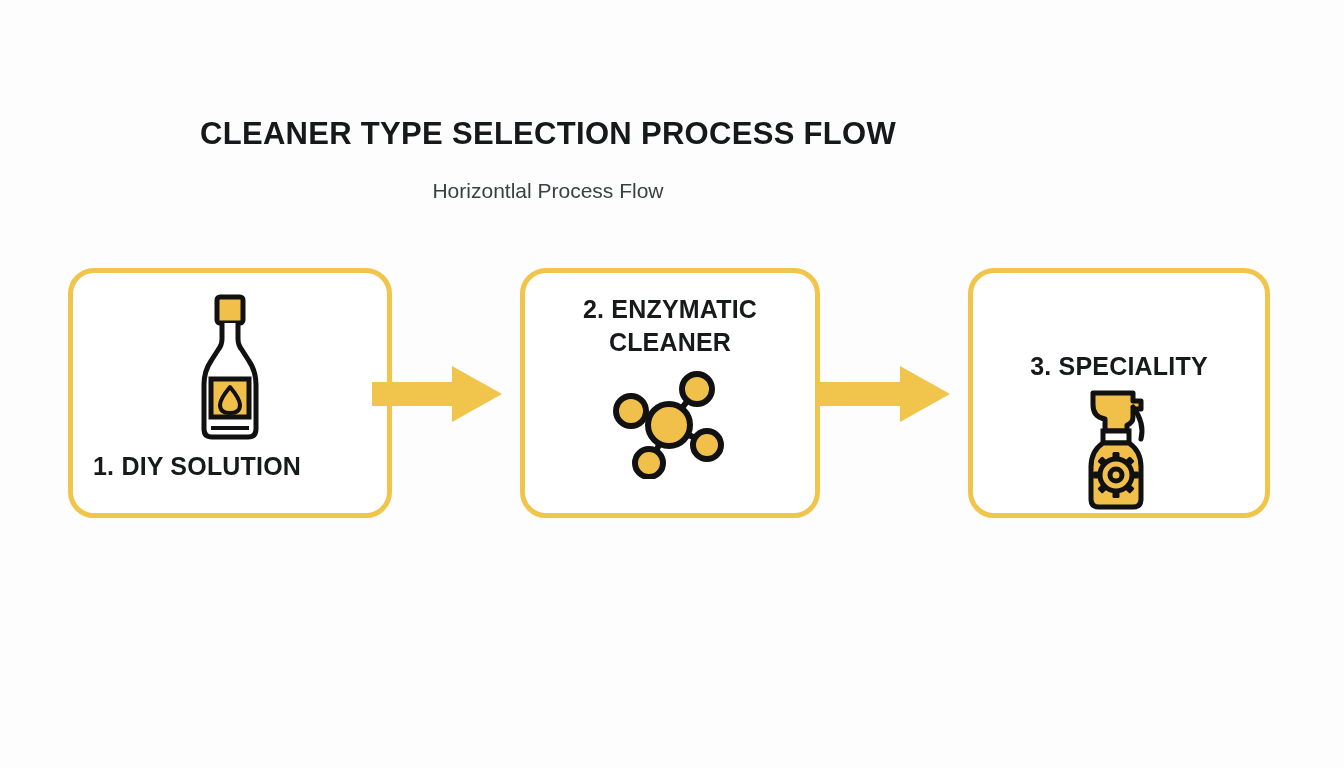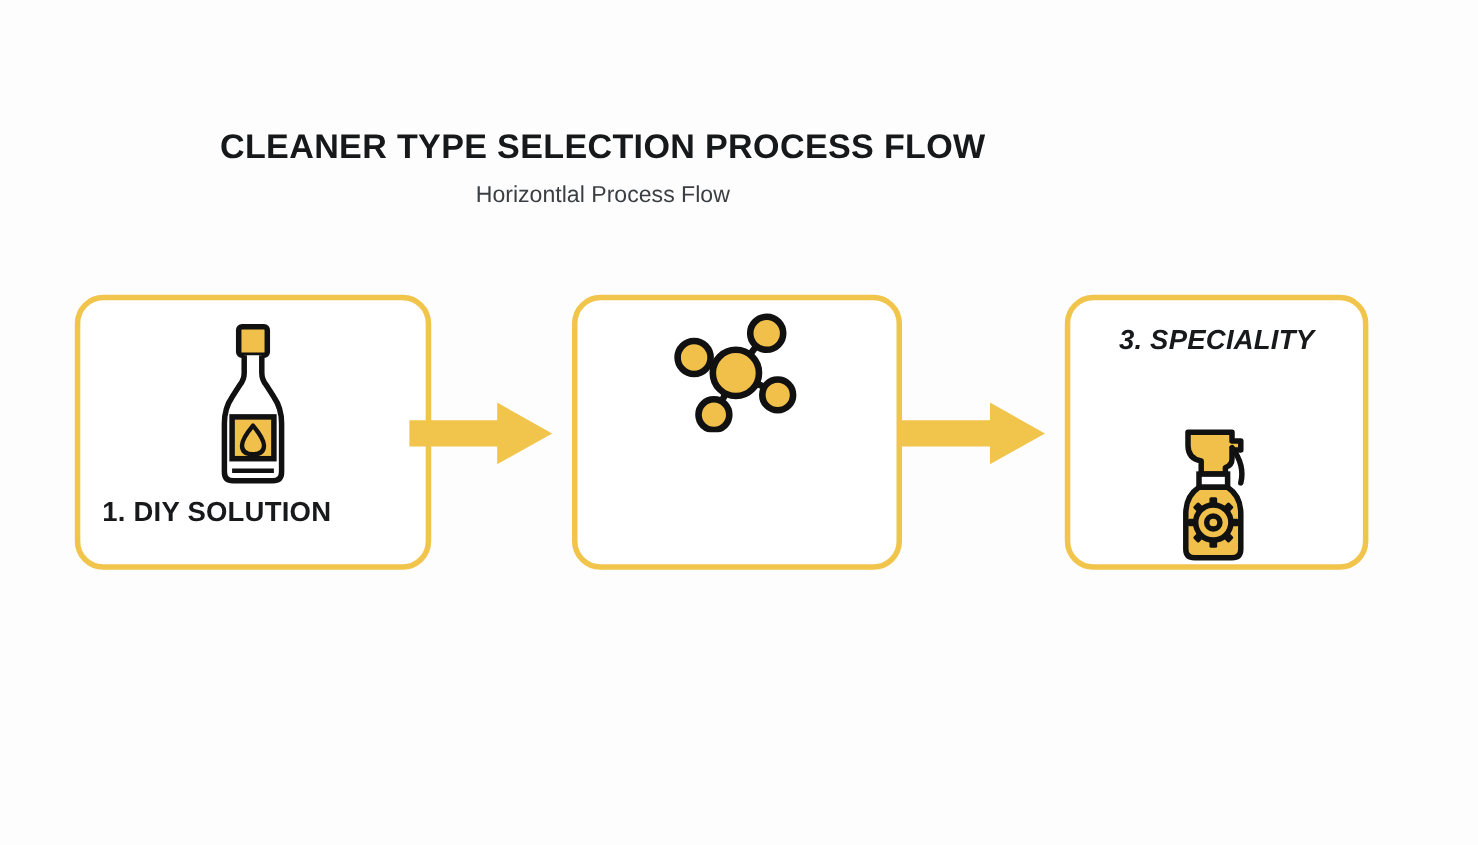--- a/index.html
+++ b/index.html
@@ -35,21 +35,21 @@
   .title {
     font-size: 31px;
     font-weight: 700;
     letter-spacing: 0.3px;
     color: #16181a;
     line-height: 1.15;
     white-space: nowrap;
   }
 
   .subtitle {
-    margin-top: 13px;
+    margin-top: 26px;
     font-size: 21px;
     font-weight: 400;
     color: #3b3e42;
     line-height: 1.2;
   }
 
   
   .flow {
     position: absolute;
     top: 268px;
@@ -65,21 +65,21 @@
     border: 5px solid #f1c44c;
     border-radius: 26px;
     background: #ffffff;
     display: flex;
     flex-direction: column;
     align-items: center;
   }
 
   .card-1 { left: 0px;   width: 324px; justify-content: flex-start; }
   .card-2 { left: 452px; width: 300px; justify-content: flex-start; }
-  .card-3 { left: 900px; width: 276px; justify-content: space-between; font-style: italic; }
+  .card-3 { left: 900px; width: 302px; justify-content: flex-end; }
 
   
   .card-1 .icon-wrap { margin-top: 20px; }
   .card-1 .card-label {
     position: absolute;
     left: 12px;
     right: 12px;
     bottom: 30px;
     text-align: left;
     padding-left: 8px;
@@ -153,20 +153,24 @@
       <div class="card-label">1. DIY SOLUTION</div>
     </div>
 
     <div class="arrow arrow-1">
       <svg viewBox="0 0 130 56" preserveAspectRatio="none" aria-hidden="true">
         <polygon points="0,16 80,16 80,0 130,28 80,56 80,40 0,40" fill="#F1C44C"></polygon>
       </svg>
     </div>
 
     <div class="card card-2">
+      <div class="card-label">
+        <div>2. ENZYMATIC</div>
+        <div>CLEANER</div>
+      </div>
       <div class="icon-wrap">
         <svg width="118" height="112" viewBox="0 0 118 112" aria-hidden="true">
           <g stroke="#111" stroke-width="6" stroke-linecap="round">
             <line x1="58" y1="58" x2="84" y2="24"></line>
             <line x1="58" y1="58" x2="22" y2="44"></line>
             <line x1="58" y1="58" x2="94" y2="76"></line>
             <line x1="58" y1="58" x2="40" y2="94"></line>
           </g>
           <circle cx="58" cy="58" r="21" fill="#F0C04A" stroke="#111" stroke-width="6"></circle>
           <circle cx="86" cy="22" r="15" fill="#F0C04A" stroke="#111" stroke-width="6"></circle>

